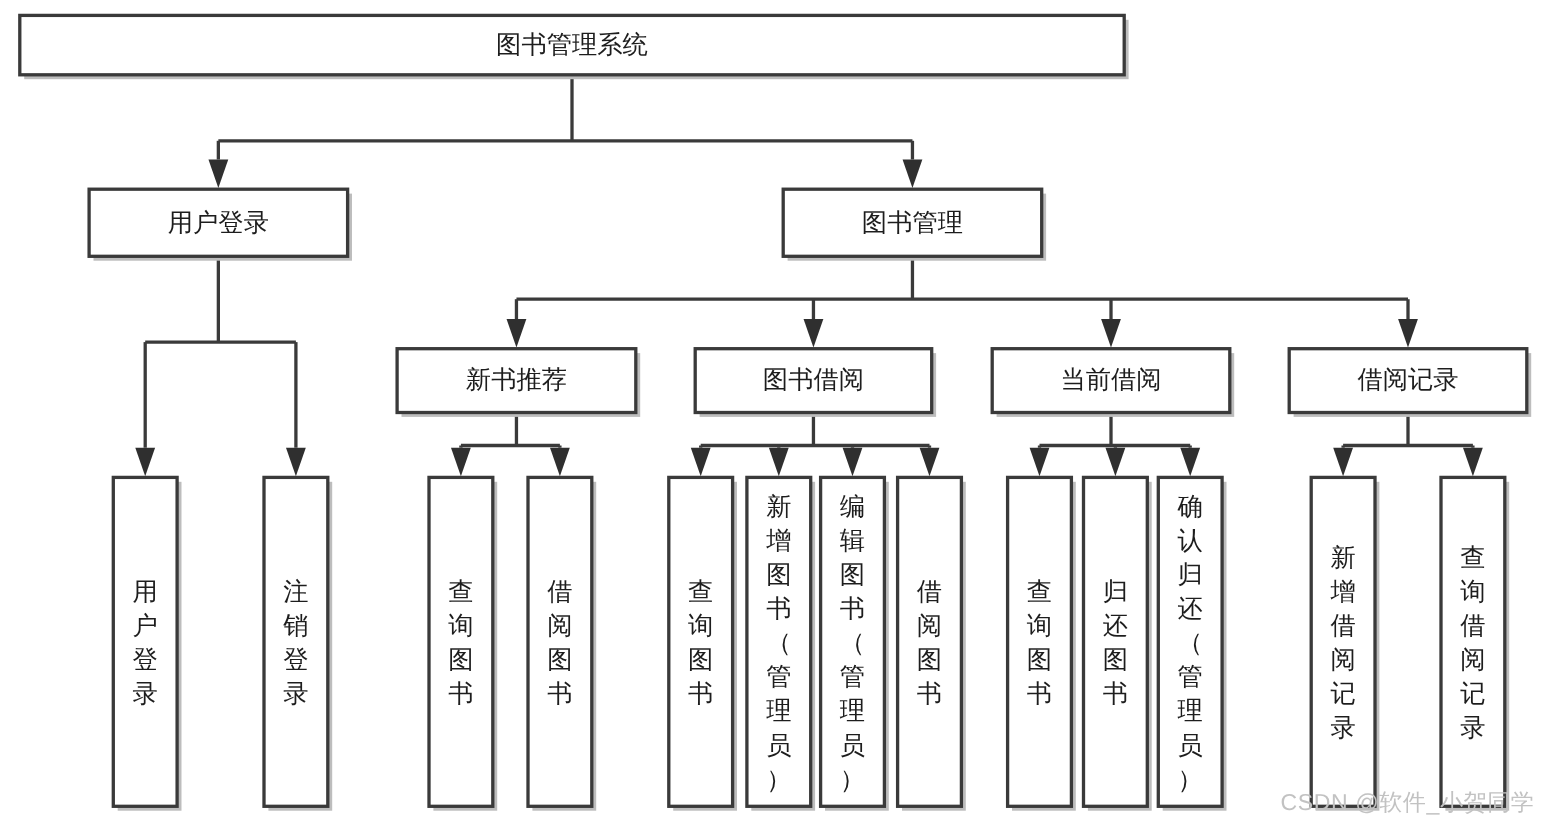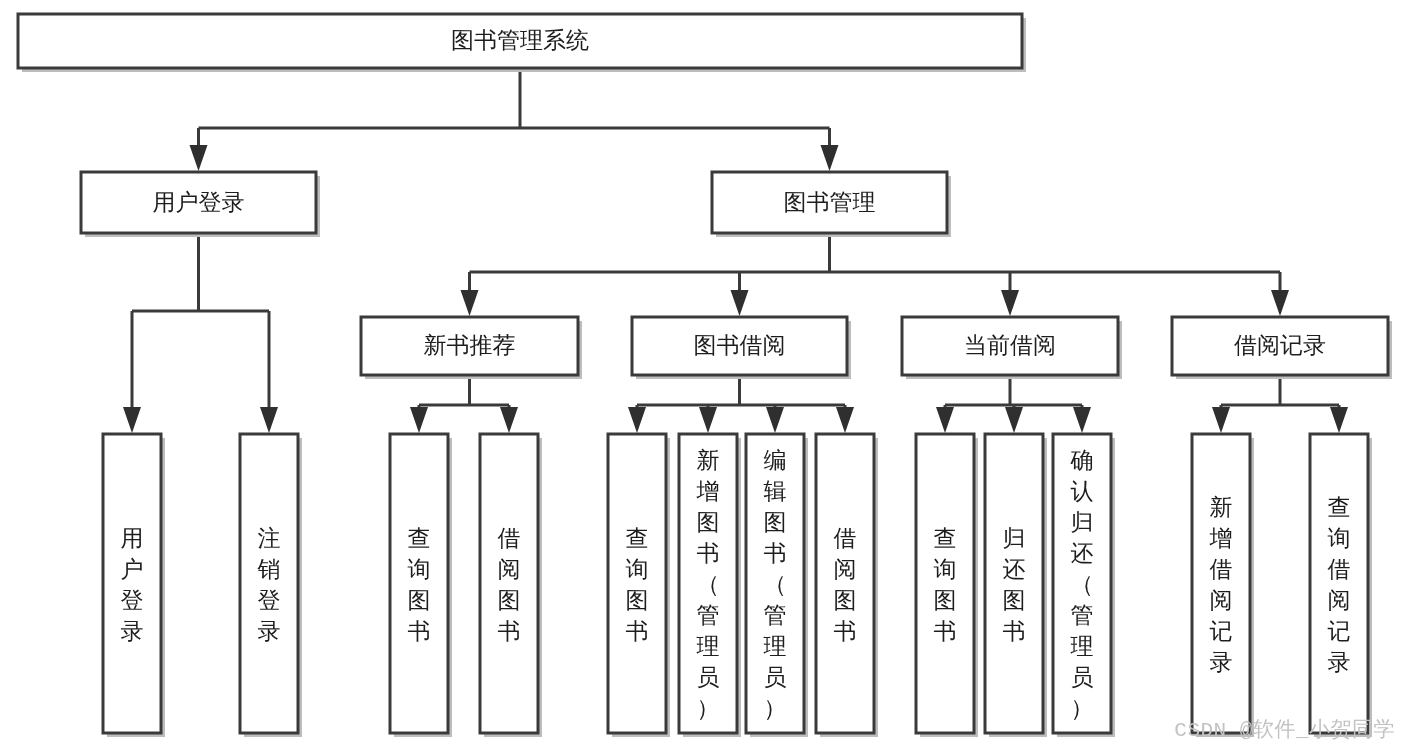--- a/index.html
+++ b/index.html
@@ -55,21 +55,21 @@
   .node-label-v {
     font-family: "Liberation Sans", "DejaVu Sans", sans-serif;
     font-size: 23px;
     fill: #1d1d1d;
     text-anchor: middle;
   }
   .watermark {
     position: absolute;
     right: 10px;
     bottom: 4px;
-    font-family: Liberation Mono, monospace;
+    font-family: Liberation Sans, sans-serif;
     font-size: 21px;
     color: #c2c2c2;
     letter-spacing: 0.5px;
     white-space: nowrap;
     user-select: none;
   }
 </style>
 </head>
 <body>
 

